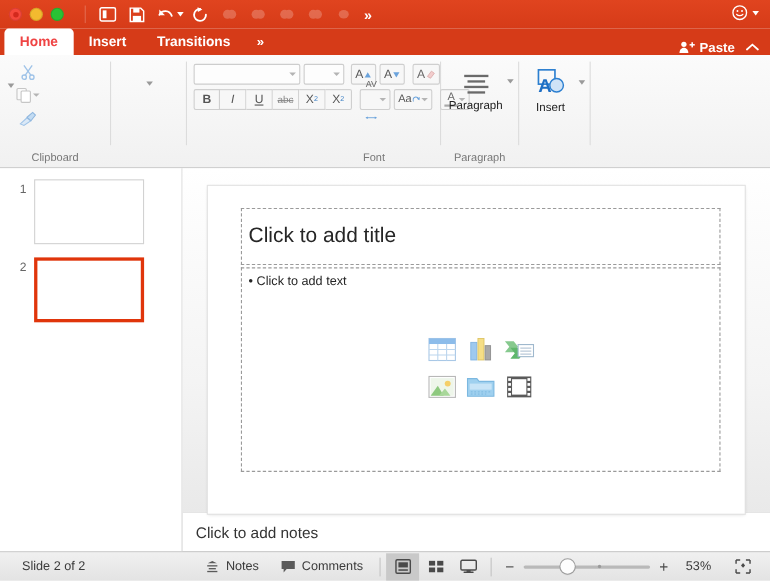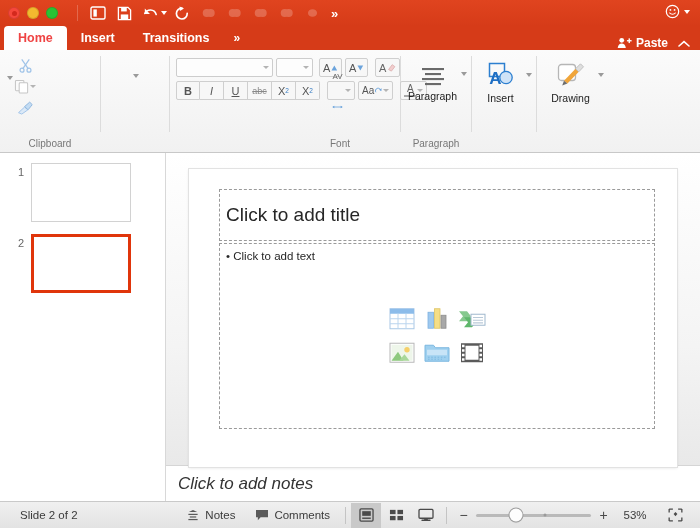--- a/index.html
+++ b/index.html
@@ -194,21 +194,21 @@
     justify-items:center; align-items:center;
   }
 
   .notespane {
     flex:0 0 36px; height:36px;
     border-top:1px solid #d5d5d5;
     background:#fff;
     display:flex; align-items:center;
     padding-left: 12px;
   }
-  .notespane span { font-size:17px; color:#333;font-style:italic; }
+  .notespane span { font-size:14px; color:#333; }
 
   
   .statusbar {
     flex:0 0 27px; height:27px;
     background: linear-gradient(180deg,#f0f0f0 0%,#e3e3e3 100%);
     border-top:1px solid #c9c9c9;
     display:flex; align-items:center;
     padding: 0 6px;
     font-size:11.5px; color:#3b3b3b;
   }
@@ -496,37 +496,20 @@
             <span class="lbl" style="margin-top:3px;">Insert</span>
           </div>
           <div class="caret-d" style="margin-top:13px;"></div>
         </div>
       </div>
       <div class="group-label"></div>
     </div>
 
     <div class="group-sep"></div>
 
-    <div class="group" style="width:74px;">
-      <div class="group-body" style="justify-content:center; padding-top:6px;">
-        <div class="withcaret">
-          <div class="bigbtn" style="width:52px;">
-            <svg width="30" height="27" viewBox="0 0 30 27">
-              <rect x="2.5" y="2.5" width="17" height="16" rx="3" fill="#fff" stroke="#b6b6b6" stroke-width="1.3"></rect>
-              <path d="M8 18.8 L19.5 6.8 L22.8 9.8 L11.4 21.6 Z" fill="#f0a53a"></path>
-              <path d="M19.5 6.8 L24.5 1.8 L27.5 4.8 L22.8 9.8 Z" fill="#dedede" stroke="#b8b8b8" stroke-width="0.8"></path>
-              <path d="M8 18.8 L11.4 21.6 L6.2 23.4 Z" fill="#6d6d6d"></path>
-            </svg>
-            <span class="lbl" style="margin-top:3px;">Drawing</span>
-          </div>
-          <div class="caret-d" style="margin-top:13px;"></div>
-        </div>
-      </div>
-      <div class="group-label"></div>
-    </div>
   </div>
 
   <div class="workspace">
 
     <div class="thumbpane">
       <div class="thumbrow">
         <div class="thumbnum">1</div>
         <div class="thumb"></div>
       </div>
       <div class="thumbrow">

